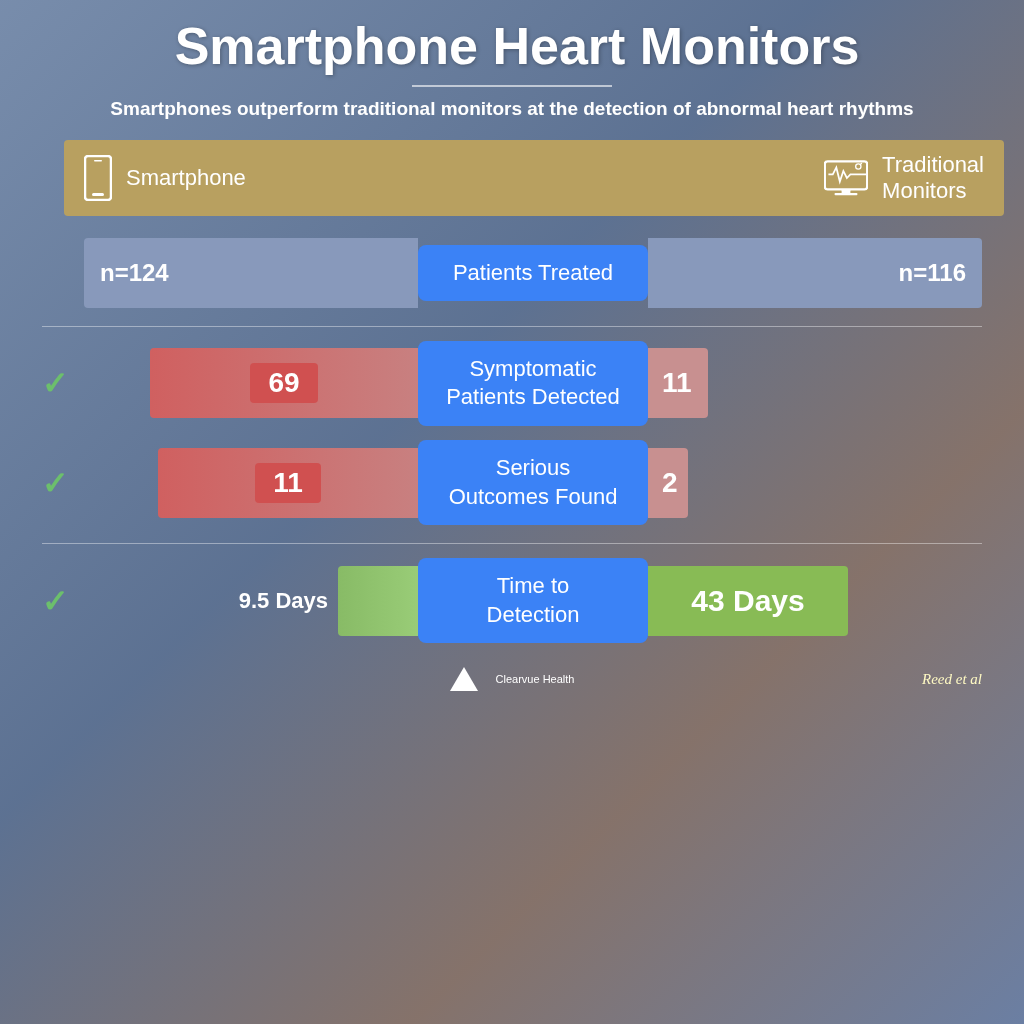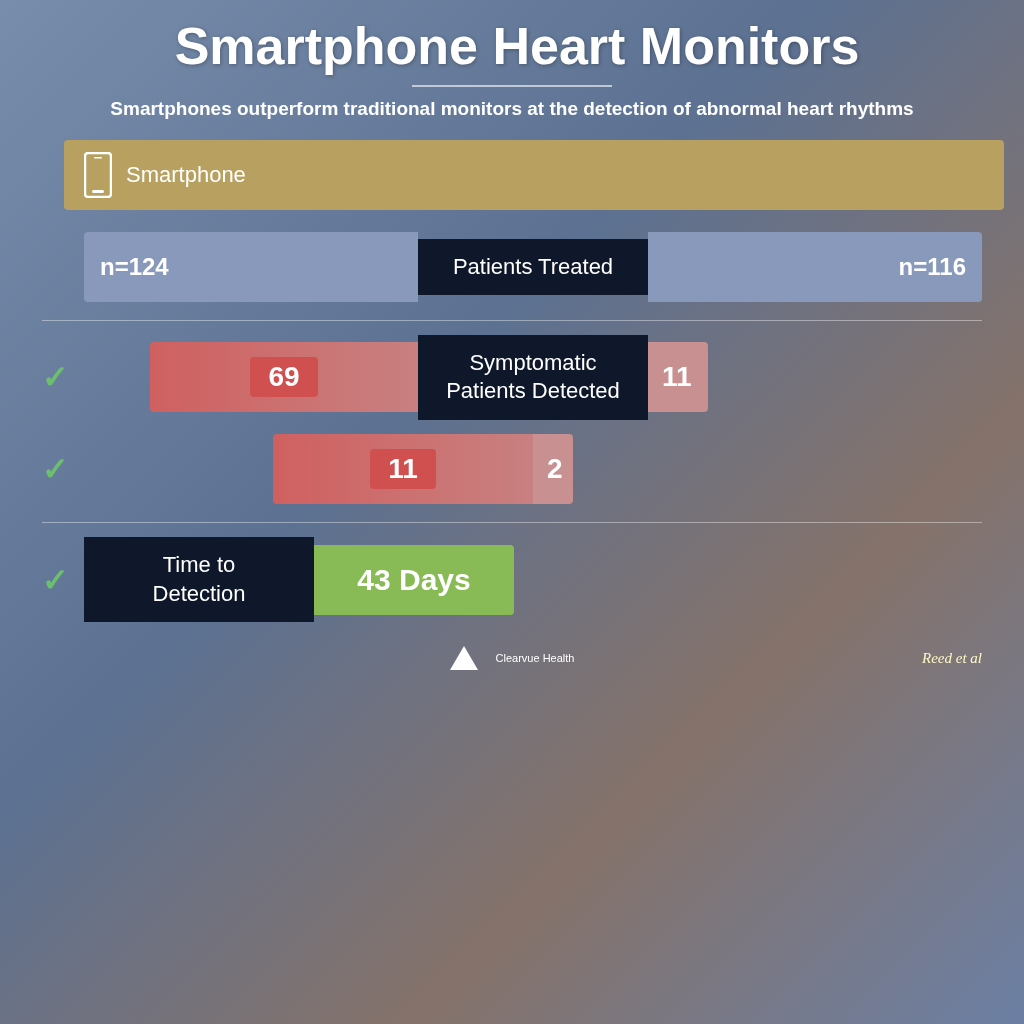--- a/index.html
+++ b/index.html
@@ -128,27 +128,27 @@
       margin-bottom: 14px;
     }
 
     .left-spacer {
       width: 42px;
       flex-shrink: 0;
     }
 
     
     .center-label {
-      background: #0f172a;
+      background: #3b82f6;
       color: #fff;
       font-size: 22px;
       font-family: Arial, Helvetica, sans-serif;
       text-align: center;
       padding: 14px 20px;
-      border-radius: 0;
+      border-radius: 8px;
       z-index: 2;
       min-width: 230px;
       line-height: 1.3;
       flex-shrink: 0;
       position: relative;
     }
 
     
     .left-section {
       flex: 1;
@@ -356,20 +356,32 @@
   <div class="legend-bar">
     <div class="legend-item">
 
       <svg class="phone-svg" viewBox="0 0 28 46" fill="none" xmlns="http://www.w3.org/2000/svg">
         <rect x="1" y="1" width="26" height="44" rx="3" stroke="white" stroke-width="2.5" fill="none"></rect>
         <rect x="8" y="38" width="12" height="3" rx="1.5" fill="white"></rect>
         <rect x="10" y="5" width="8" height="1.5" rx="0.75" fill="white"></rect>
       </svg>
       <span>Smartphone</span>
     </div>
+    <div class="legend-item">
+
+      <svg class="monitor-svg" viewBox="0 0 50 40" fill="none" xmlns="http://www.w3.org/2000/svg">
+        <rect x="1" y="1" width="48" height="32" rx="3" stroke="white" stroke-width="2.5" fill="none"></rect>
+        <polyline points="5,16 10,16 14,8 18,24 22,12 26,20 30,16 48,16" stroke="white" stroke-width="2" fill="none"></polyline>
+        <rect x="20" y="33" width="10" height="5" fill="white" rx="1"></rect>
+        <rect x="12" y="37" width="26" height="2.5" rx="1" fill="white"></rect>
+        <circle cx="39" cy="7" r="3" stroke="white" stroke-width="1.5" fill="none"></circle>
+        <line x1="41" y1="5" x2="43" y2="3" stroke="white" stroke-width="1.5"></line>
+      </svg>
+      <span>Traditional<br>Monitors</span>
+    </div>
   </div>
 
   <div class="metric-section">
 
     <div class="patients-row">
       <div class="left-spacer"></div>
       <div class="left-section">
         <div class="bar-left-patients patients-left-bar">
           <span class="bar-label-n">n=124</span>
         </div>
@@ -399,31 +411,36 @@
       </div>
     </div>
 
     <div class="metric-row">
       <div class="checkmark">✓</div>
       <div class="left-section">
         <div class="bar-left-red left-red-ser">
           <span class="num">11</span>
         </div>
       </div>
+      <div class="center-label">Serious<br>Outcomes Found</div>
       <div class="right-section">
         <div class="bar-right-red right-red-ser">
           <span class="num">2</span>
         </div>
       </div>
     </div>
 
     <div class="divider"></div>
 
     <div class="metric-row">
       <div class="checkmark">✓</div>
+      <div class="left-section">
+        <span class="green-label" style="margin-right: 10px; font-size:22px; color:#fff; font-family:Arial,sans-serif; font-weight:700;">9.5 Days</span>
+        <div class="bar-left-green left-green-time"></div>
+      </div>
       <div class="center-label">Time to<br>Detection</div>
       <div class="right-section">
         <div class="bar-right-green right-green-time">
           <span class="green-label">43 Days</span>
         </div>
       </div>
     </div>
 
   </div>
 

